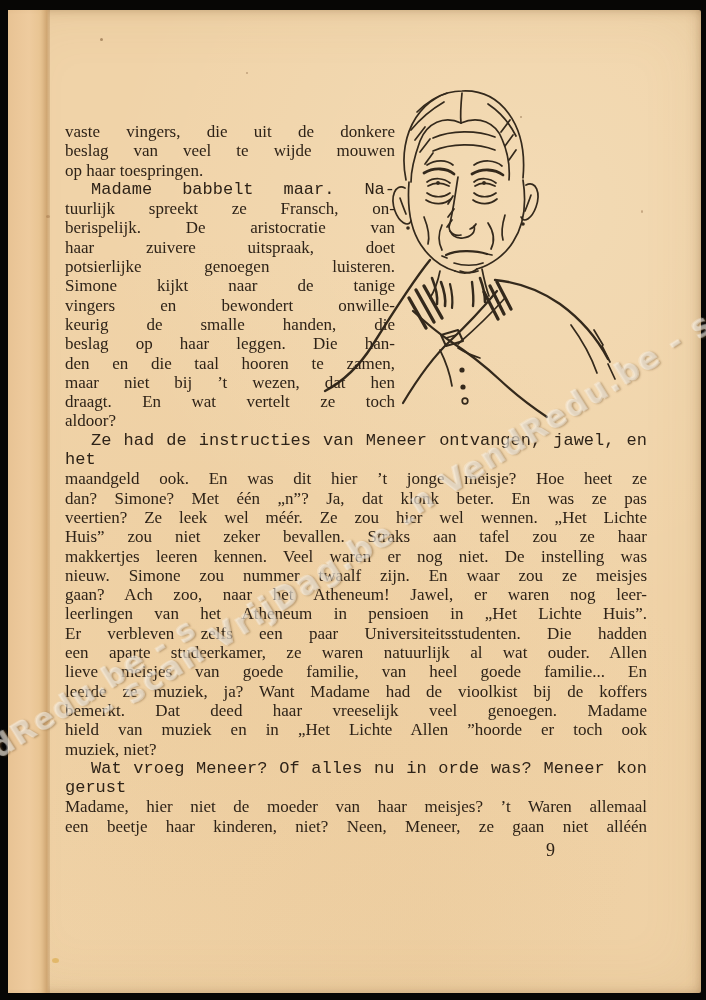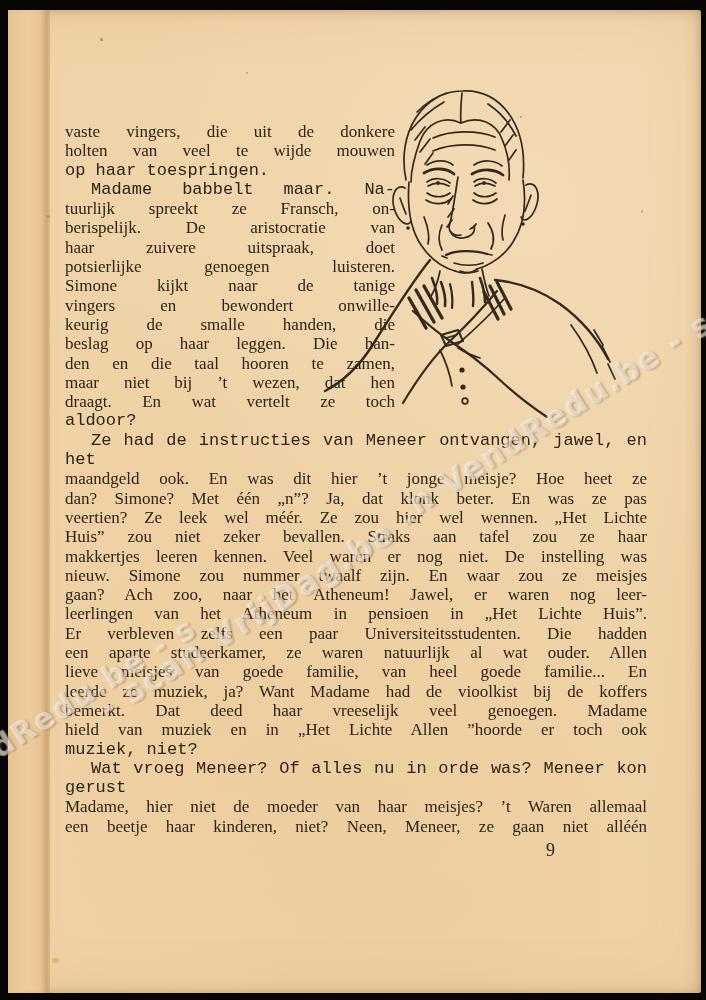--- a/index.html
+++ b/index.html
@@ -26,21 +26,21 @@
   .sp3{left:633px;top:200px;width:2px;height:3px;background:rgba(130,90,55,.4);}
   .sp4{left:38px;top:205px;width:4px;height:3px;background:rgba(140,95,55,.35);}
   .sp5{left:44px;top:948px;width:7px;height:5px;background:rgba(216,166,60,.55);}
   .sp6{left:238px;top:62px;width:2px;height:2px;background:rgba(120,85,50,.4);}
 
   .text-block{position:absolute;left:57px;top:112px;width:582px;
     color:#2e2318;font-size:17px;line-height:19.3px;}
   .narrow-column{width:330px;}
   .wide-column{width:582px;}
   .line{text-align:justify;text-align-last:justify;}
-  .line.last{text-align-last:left;font-family:Liberation Mono, monospace;}
+  .line.last{text-align-last:left;}
   .para.indent .line.first{text-indent:26px;font-family:Liberation Mono, monospace;}
 
   .page-number{position:absolute;left:538px;top:830px;font-size:18px;color:#2e2318;}
 
   .portrait{position:absolute;left:312px;top:68px;width:350px;height:395px;}
 
   .watermark{position:absolute;font-family:"DejaVu Sans",sans-serif;font-weight:700;
     color:rgba(255,252,244,0.40);white-space:nowrap;letter-spacing:2px;
     transform:rotate(-32deg);transform-origin:0 50%;
     text-shadow:-1px -1px 0 rgba(255,255,255,0.28), 1px 1px 2px rgba(125,90,50,0.45);}
@@ -150,21 +150,21 @@
       <path d="M175,202 C196,204 220,212 240,226 C262,242 278,262 288,281" stroke-width="2.4"></path>
       <path d="M282,268 l8,16 M288,286 l7,15 M274,252 l9,15"></path>
       <path d="M251,247 C262,262 271,278 277,295"></path>
     </g>
   </svg>
 
   <div class="text-block">
     <div class="narrow-column">
         <div class="para">
           <div class="line first">vaste vingers, die uit de donkere</div>
-          <div class="line">holten van veel te wijde mouwen</div>
+          <div class="line">beslag van veel te wijde mouwen</div>
           <div class="line last">op haar toespringen.</div>
         </div>
         <div class="para indent">
           <div class="line first">Madame babbelt maar. Na-</div>
           <div class="line">tuurlijk spreekt ze Fransch, on-</div>
           <div class="line">berispelijk. De aristocratie van</div>
           <div class="line">haar zuivere uitspraak, doet</div>
           <div class="line">potsierlijke genoegen luisteren.</div>
           <div class="line">Simone kijkt naar de tanige</div>
           <div class="line">vingers en bewondert onwille-</div>

